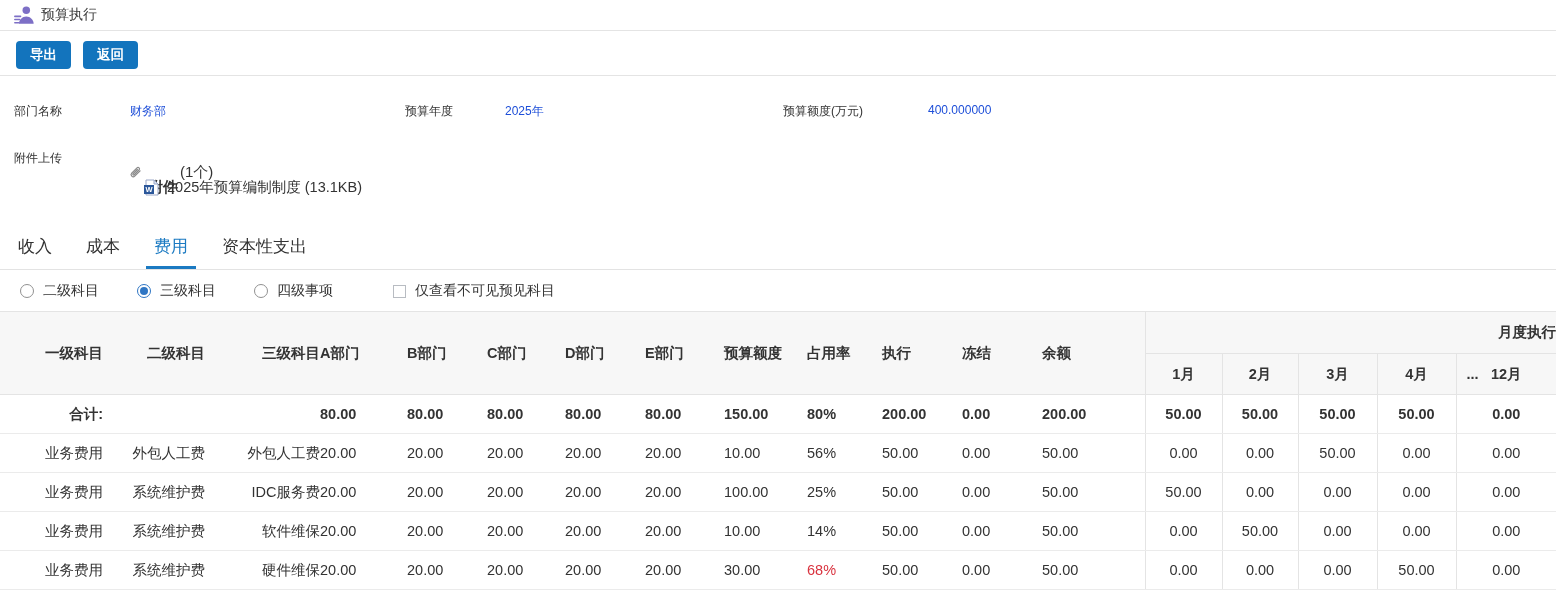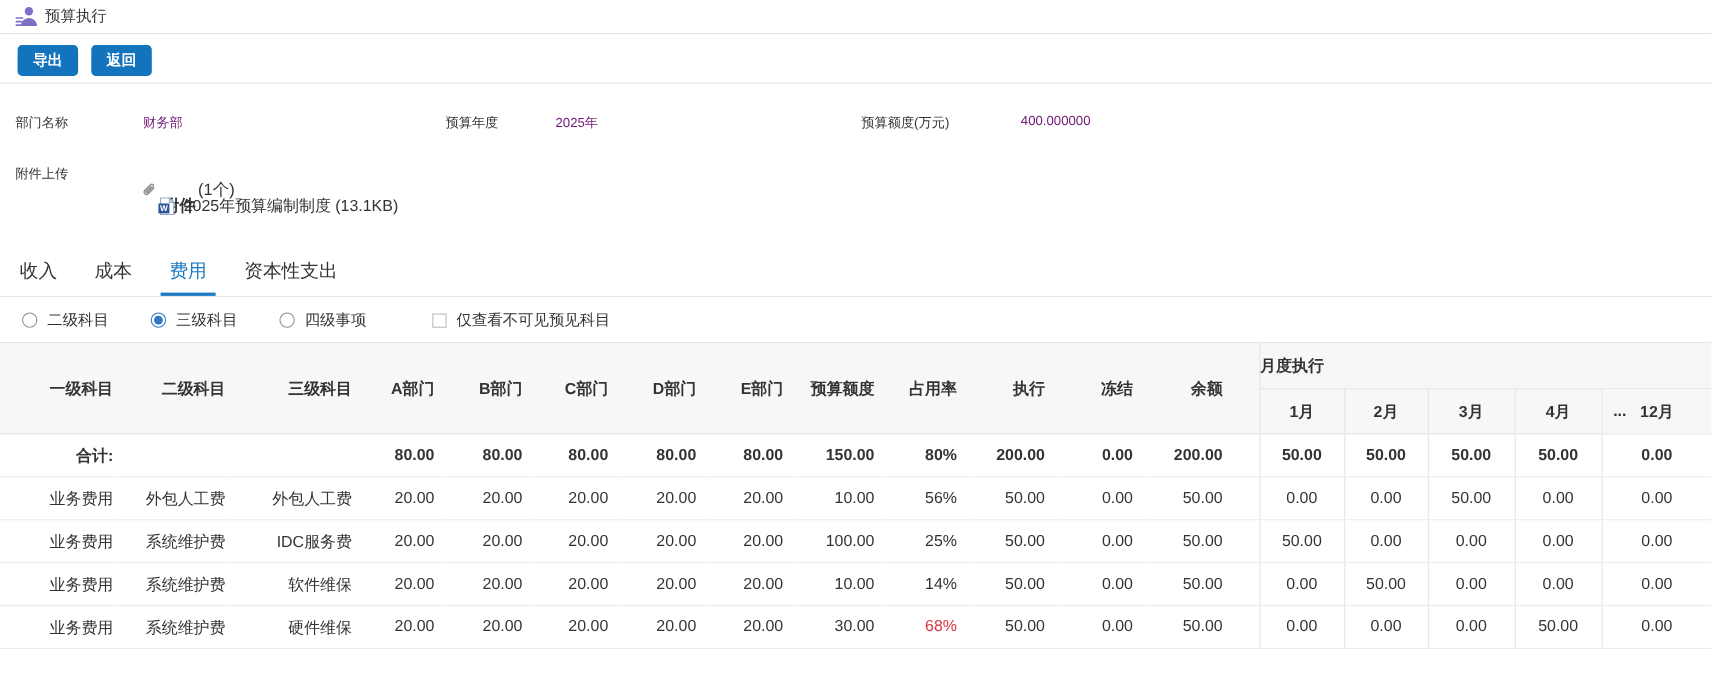--- a/index.html
+++ b/index.html
@@ -16,21 +16,21 @@
   
   .toolbar { height:45px; border-bottom:1px solid #e4e4e4; padding:10px 0 0 16px; }
   .btn {
     display:inline-block; background:var(--accent,#1374bd); color:#fff; border:none;
     border-radius:4px; font-size:13.5px; font-weight:600; padding:5px 14px;
     margin-right:8px; cursor:pointer; font-family:inherit;
   }
   
   .form { position:relative; height:147px; }
   .form .lbl, .form .val { position:absolute; font-size:12px; white-space:nowrap; }
-  .form .val { color:#701a75; }
+  .form .val { color:#1d4ed8; }
   .attach-line { position:absolute; display:flex; align-items:center; gap:5px; font-size:15px; }
   .attach-line b { font-weight:bold;margin-top:30px; }
   .file-line { position:absolute; display:flex; align-items:center; gap:8px; font-size:14.5px; cursor:pointer; }
   
   .tabbar { border-bottom:1px solid #e3e3e3; padding:12px 0 0 10px; display:flex; gap:18px; }
   .tab { font-size:17px; color:#333; padding:0 8px 8px; border-bottom:3px solid transparent; cursor:pointer; white-space:nowrap;text-align:center; }
   .tab.active { color:var(--tabblue,#1b7ac2); border-bottom-color:var(--tabblue,#1b7ac2); }
   
   .filterbar { padding:12px 0 11px 20px; display:flex; align-items:center; }
   .radio-item, .check-item { display:inline-flex; align-items:center; gap:9px; margin-right:38px; cursor:pointer; font-size:14px; color:#333; }
@@ -41,24 +41,24 @@
   .checkbox { width:13px; height:13px; border:1px solid #b8bcc2; background:#fff; flex:none; }
   
   table { width:1556px; border-collapse:collapse; table-layout:fixed; border-top:1px solid #e4e4e4; }
   thead th { background:#f7f7f7; border-bottom:1px solid #e4e4e4; font-weight:bold; font-size:14.5px; color:#333; }
   thead tr.group-row th { height:42px; }
   thead tr.month-row th { height:41px; }
   tbody td { height:39px; border-bottom:1px solid #ebebeb; font-size:14.5px; color:#333; background:#fff; }
   tr.total td { font-weight:bold; }
   .c-text { text-align:right; padding-left:10px; }
   th.c-text:first-child, td:first-child { padding-left:18px; }
-  .c-num { text-align:right; padding-right:12px; }
+  .c-num { text-align:left; padding-right:12px; }
   .c-balance { padding-right:33px; }
   .c-month { text-align:center; border-left:1px solid #e4e4e4; }
-  th.group { text-align:left; border-left:1px solid #e4e4e4; }
+  th.group { text-align:right; border-left:1px solid #e4e4e4; }
   th.last-th { position:relative; }
   th.last-th .ellipsis { position:absolute; left:10px; top:50%; transform:translateY(-50%); }
 </style>
 </head>
 <body>
 
 <header class="titlebar">
   <span class="icon-wrap">
     <svg width="22" height="22" viewBox="0 0 24 24">
       <circle cx="14.5" cy="6.8" r="4.1" fill="#7d6fc6"></circle>

